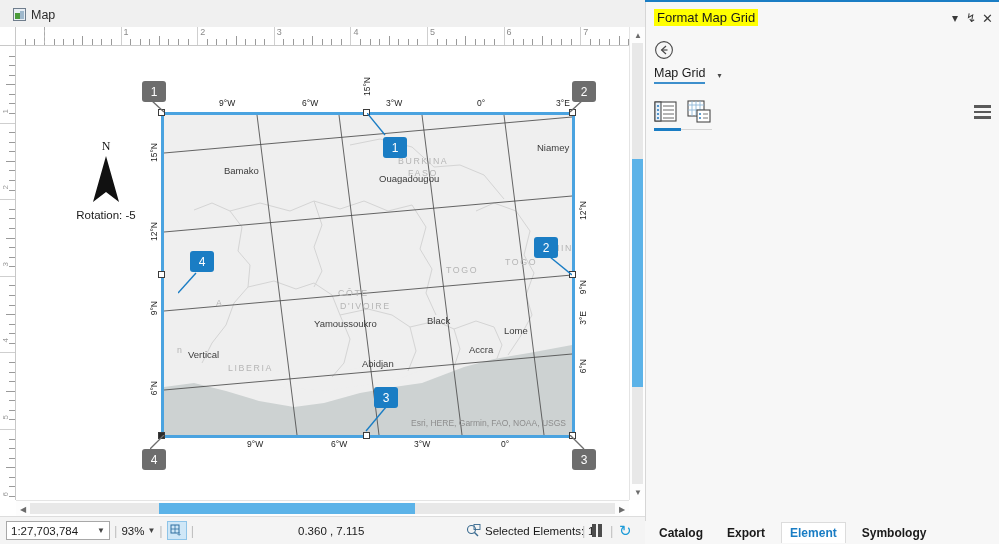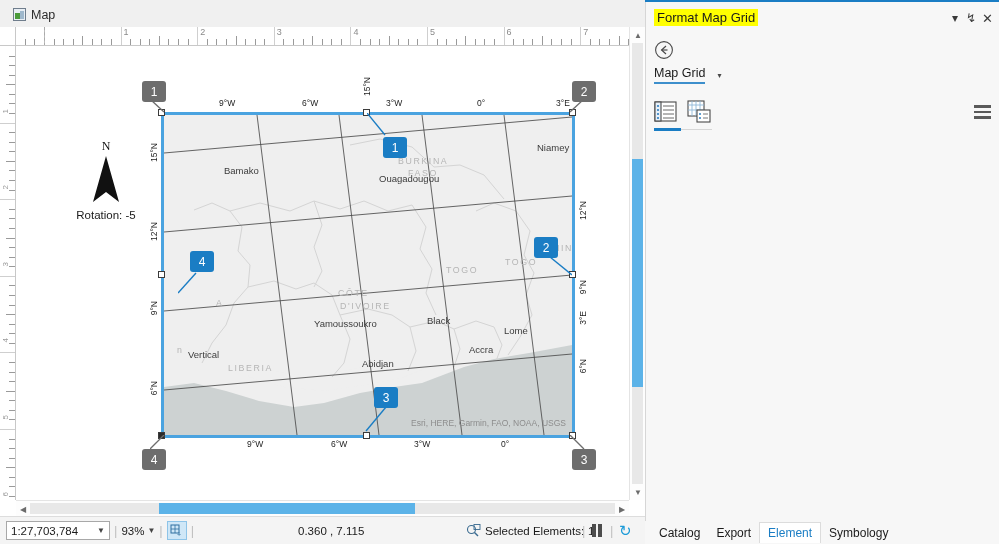--- a/index.html
+++ b/index.html
@@ -139,21 +139,21 @@
   #tabicons { position: absolute; left: 8px; top: 98px; display: flex; gap: 8px; }
   .paneico { width: 25px; height: 24px; position: relative; }
   #tabunderline { position: absolute; left: 8px; top: 126px; width: 58px; height: 3px; }
   #tabunderline b { position: absolute; left: 0; top: 0; width: 27px; height: 3px; background: #1a7dc4; }
   #tabunderline i { position: absolute; left: 27px; top: 1px; width: 31px; height: 1px; background: #d6d6d6; }
   #hamburger { position: absolute; right: 8px; top: 103px; width: 17px; }
   #hamburger b { display: block; height: 2.5px; background: #5a5a5a; margin-bottom: 3px; }
 
   
   #panetabs { position: absolute; left: 645px; top: 521px; width: 354px; height: 23px;
-              background: #f7f7f7; display: flex; align-items: center; gap: 0px; padding-left: 6px; }
+              background: #f7f7f7; display: flex; align-items: center; gap: 8px; padding-left: 6px; font-weight: bold; }
   .ptab { padding: 3px 8px; font-size: 12px; color: #1a1a1a; }
   .ptab.active { color: #1a7dc4; background: #fff; border: 1px solid #dcdcdc; border-bottom: none; }
 
   #topstrip { position: absolute; left: 0; top: 0; width: 999px; height: 3px; background: #eaeaea; }
   #rightTopAccent { position: absolute; left: 645px; top: 0; width: 354px; height: 3px; background: #1a7dc4; }
 </style>
 </head>
 <body>
 
 <div id="app">

